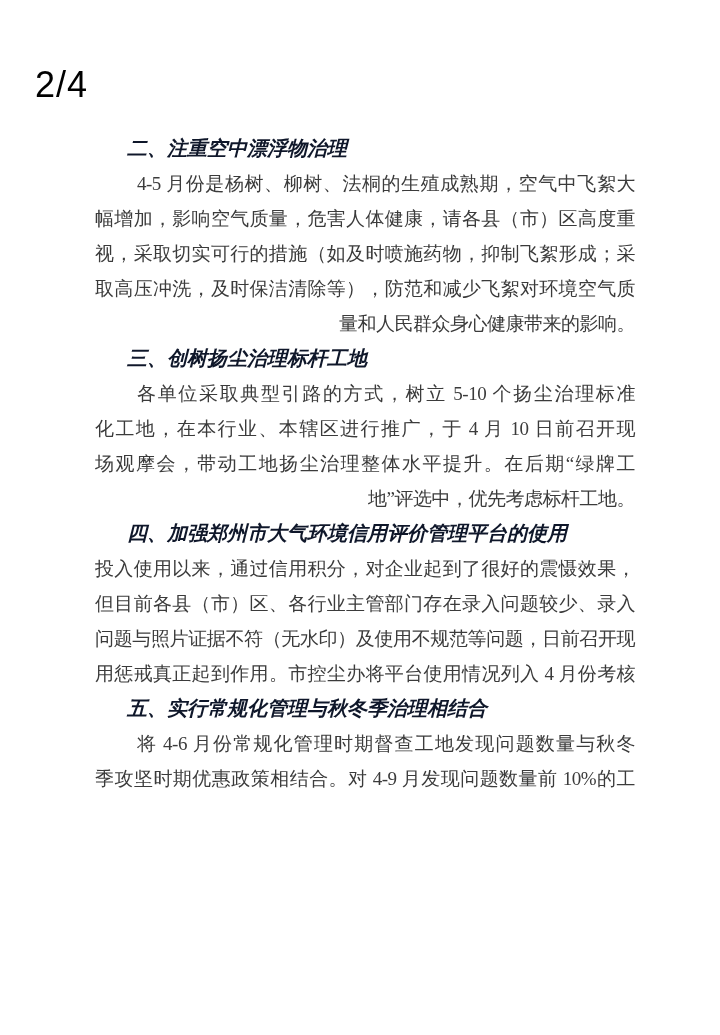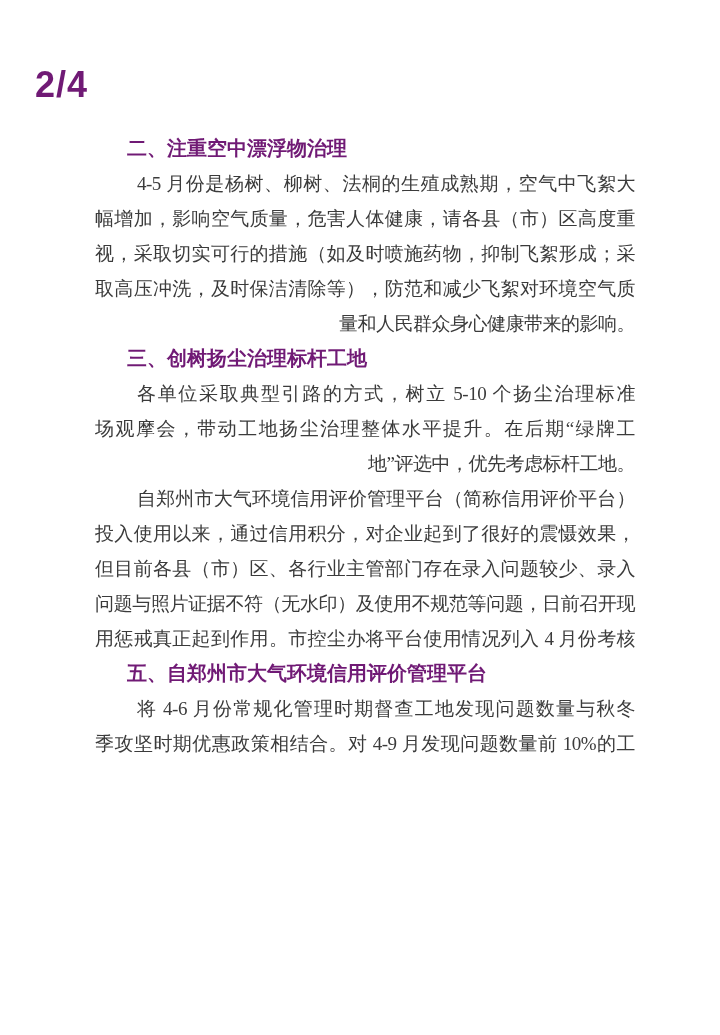--- a/index.html
+++ b/index.html
@@ -8,45 +8,46 @@
     background:#ffffff;
     position:relative;
     overflow:hidden;
     font-family:"Liberation Serif","DejaVu Serif",serif;
   }
   .page-indicator{
     position:absolute;
     left:35px;top:64px;
     font-family:"Liberation Sans","DejaVu Sans",sans-serif;
     font-size:36px;
-    font-weight:700;
-    color:#701a75;
+    font-weight:400;
+    color:#000000;
     letter-spacing:1px;
   }
   .doc-body{
     position:absolute;
     left:95px;top:131px;
     width:540px;
     color:#3b3b3b;
     font-size:19px;
     letter-spacing:-0.5px;
   }
   .ln{
     height:35px;
     line-height:35px;
     white-space:nowrap;
   }
   
   .ln.h{
     font-family:"Liberation Sans","DejaVu Sans",sans-serif;
     font-weight:700;
-    color:#701a75;
+    color:#0f172a;
     text-indent:32px;
     font-size:20px;
     letter-spacing:0;
+    font-style:italic;
   }
   
   .ln.p{
     text-indent:42px;
     text-align:justify;
     text-align-last:justify;
     white-space:normal;
   }
   
   .ln.c{
@@ -66,23 +67,24 @@
 
 <div class="doc-body">
   <div class="ln h">二、注重空中漂浮物治理</div>
   <div class="ln p">4-5 月份是杨树、柳树、法桐的生殖成熟期，空气中飞絮大</div>
   <div class="ln c">幅增加，影响空气质量，危害人体健康，请各县（市）区高度重</div>
   <div class="ln c">视，采取切实可行的措施（如及时喷施药物，抑制飞絮形成；采</div>
   <div class="ln c">取高压冲洗，及时保洁清除等），防范和减少飞絮对环境空气质</div>
   <div class="ln e">量和人民群众身心健康带来的影响。</div>
   <div class="ln h">三、创树扬尘治理标杆工地</div>
   <div class="ln p">各单位采取典型引路的方式，树立 5-10 个扬尘治理标准</div>
+  <div class="ln c">化工地，在本行业、本辖区进行推广，于 4 月 10 日前召开现</div>
   <div class="ln c">场观摩会，带动工地扬尘治理整体水平提升。在后期“绿牌工</div>
   <div class="ln e">地”评选中，优先考虑标杆工地。</div>
-  <div class="ln p">自郑州市大气环境信用评价管理平台（简称信用评价平台）</div>
+  <div class="ln h">四、加强郑州市大气环境信用评价管理平台的使用</div>
   <div class="ln c">投入使用以来，通过信用积分，对企业起到了很好的震慑效果，</div>
   <div class="ln c">但目前各县（市）区、各行业主管部门存在录入问题较少、录入</div>
   <div class="ln c">问题与照片证据不符（无水印）及使用不规范等问题，日前召开现</div>
   <div class="ln c">用惩戒真正起到作用。市控尘办将平台使用情况列入 4 月份考核</div>
-  <div class="ln h">五、自郑州市大气环境信用评价管理平台</div>
+  <div class="ln h">五、实行常规化管理与秋冬季治理相结合</div>
   <div class="ln p">将 4-6 月份常规化管理时期督查工地发现问题数量与秋冬</div>
   <div class="ln c">季攻坚时期优惠政策相结合。对 4-9 月发现问题数量前 10%的工</div>
 </div>
 
 </body></html>

